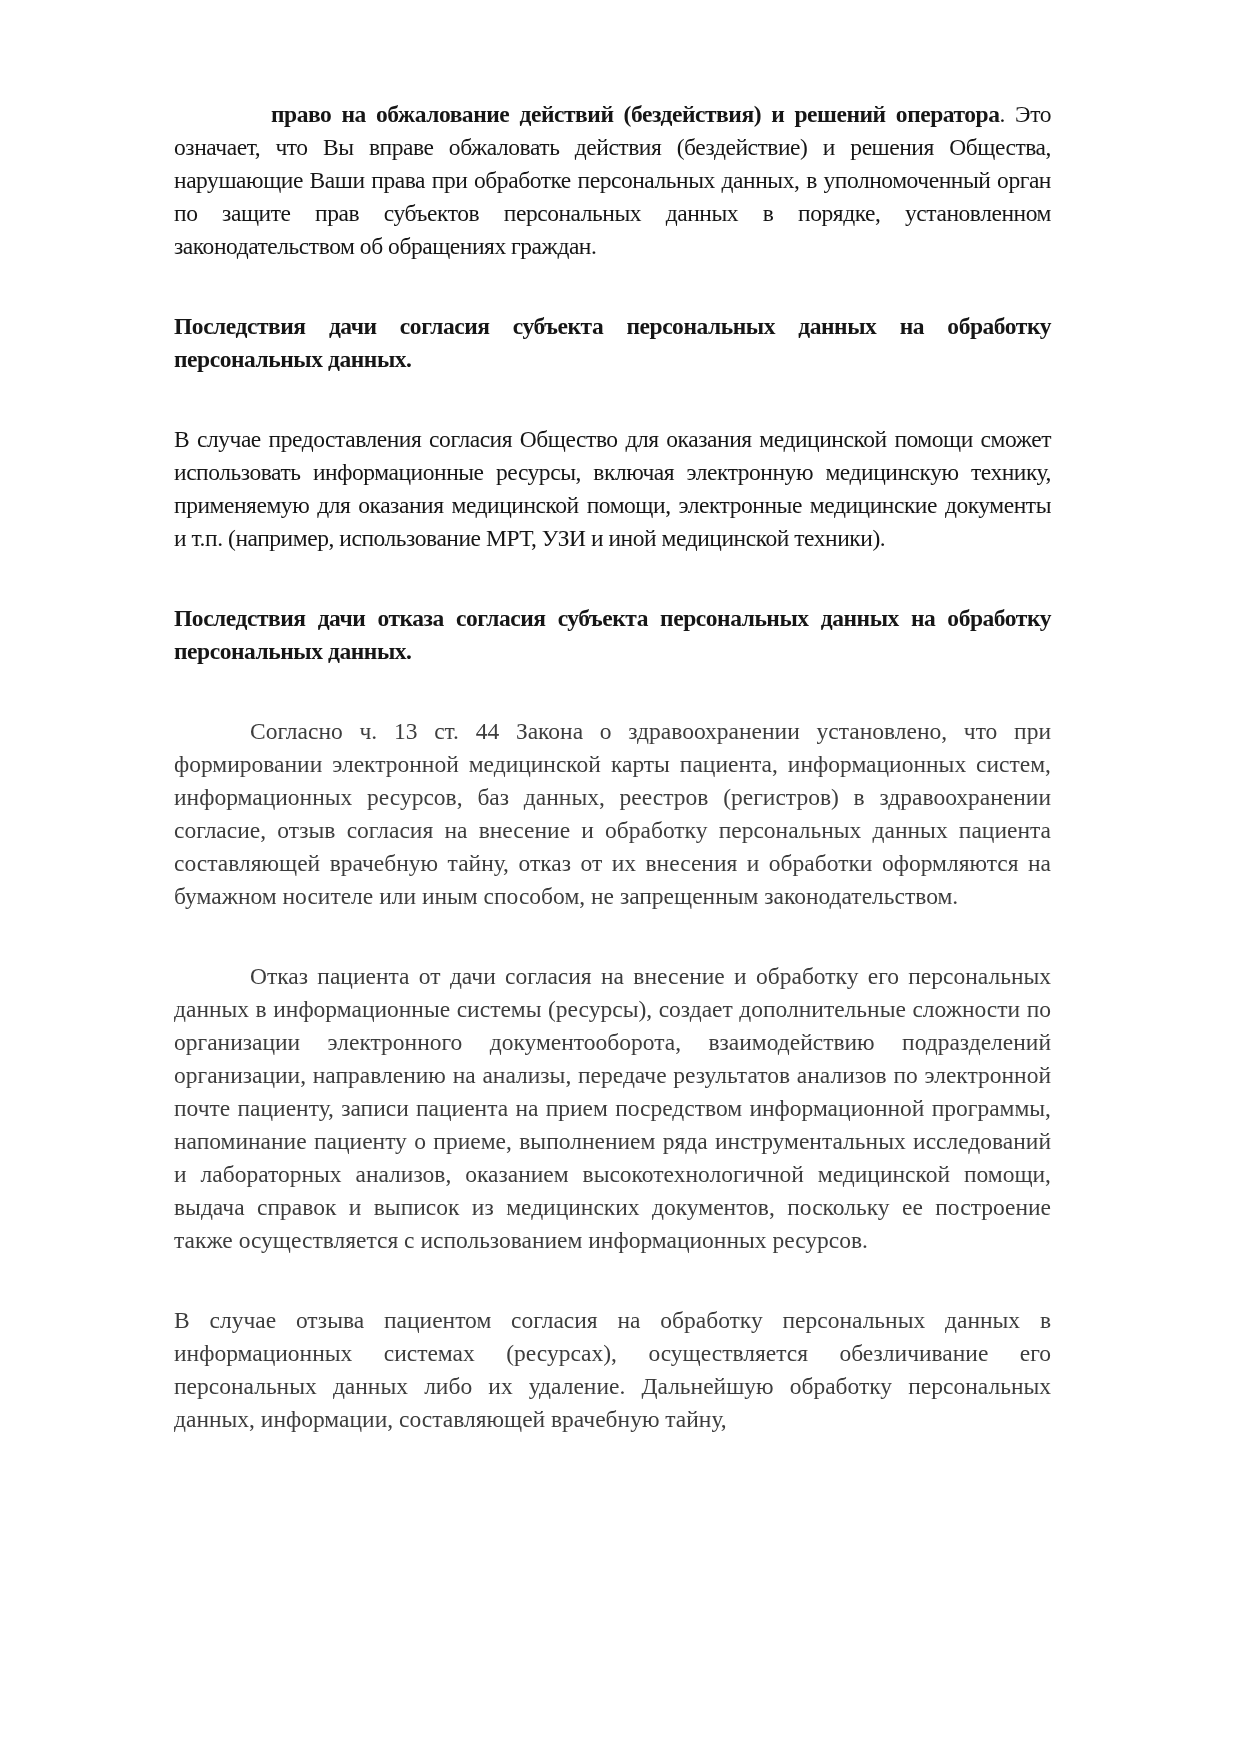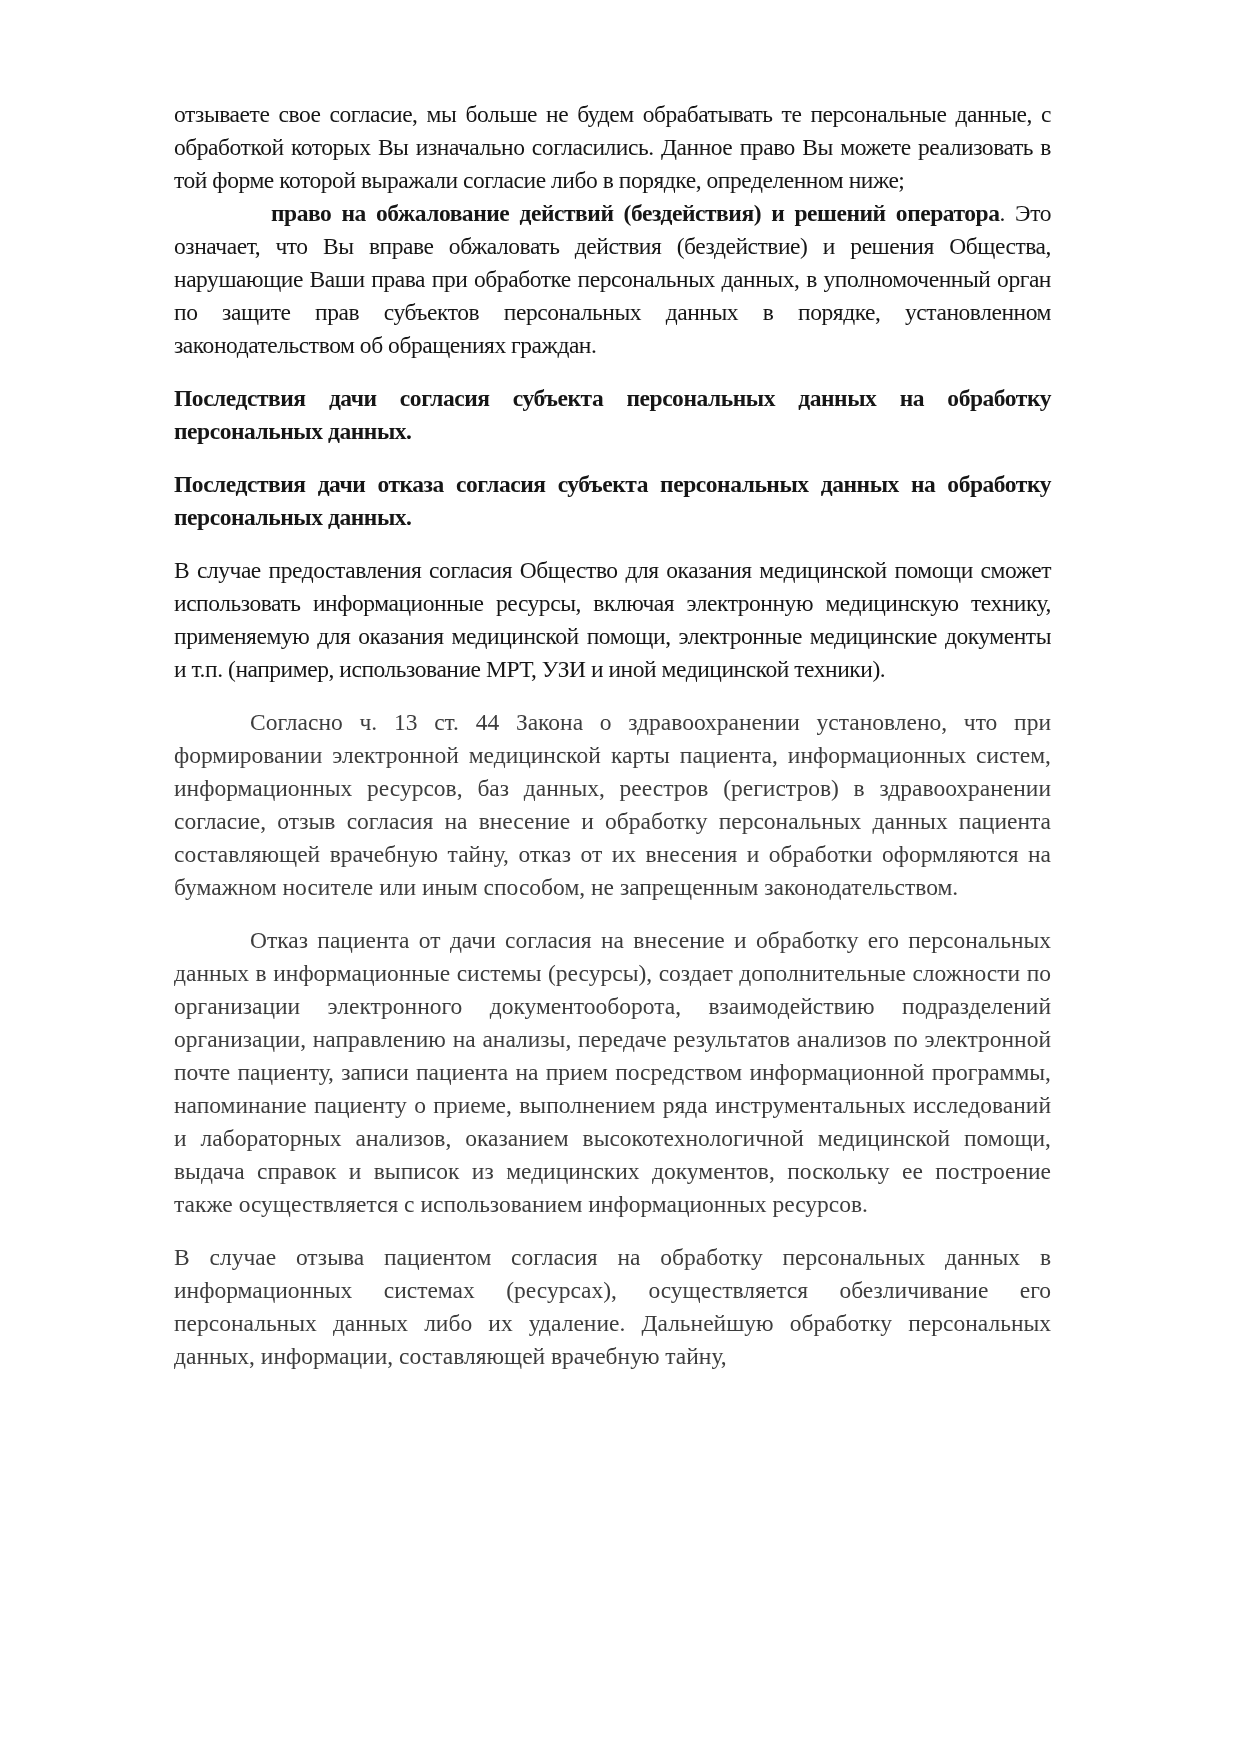--- a/index.html
+++ b/index.html
@@ -20,21 +20,21 @@
     padding: 98px 190px 0 174px;
   }
   .block {
     margin: 0;
     font-size: 23.5px;
     line-height: 33px;
     text-align: justify;
     color: var(--ink-soft, #3d3d3d);
   }
   .block.gap {
-    margin-top: 20px;
+    margin-top: 47px;
   }
   .block.indent {
     text-indent: 76px;
   }
   .block.heading {
     font-weight: bold;
     line-height: 34px;
   }
   
   .block.condensed {
@@ -45,29 +45,28 @@
   .bold-lead {
     font-weight: bold;
     margin-left: 21px;
   }
 </style>
 </head>
 <body>
 
 <div class="page">
 
-  <p class="block condensed">отзываете свое согласие, мы больше не будем обрабатывать те персональные данные, с обработкой которых Вы изначально согласились. Данное право Вы можете реализовать в той форме которой выражали согласие либо в порядке, определенном ниже;</p>
 
   <p class="block condensed indent"><span class="bold-lead">право на обжалование действий (бездействия) и решений оператора</span><span>. Это означает, что Вы вправе обжаловать действия (бездействие) и решения Общества, нарушающие Ваши права при обработке персональных данных, в уполномоченный орган по защите прав субъектов персональных данных в порядке, установленном законодательством об обращениях граждан.</span></p>
 
   <p class="block condensed heading gap">Последствия дачи согласия субъекта персональных данных на обработку персональных данных.</p>
 
+  <p class="block condensed gap">В случае предоставления согласия Общество для оказания медицинской помощи сможет использовать информационные ресурсы, включая электронную медицинскую технику, применяемую для оказания медицинской помощи, электронные медицинские документы и т.п. (например, использование МРТ, УЗИ и иной медицинской техники).</p>
+
   <p class="block condensed heading gap">Последствия дачи отказа согласия субъекта персональных данных на обработку персональных данных.</p>
-
-  <p class="block condensed gap">В случае предоставления согласия Общество для оказания медицинской помощи сможет использовать информационные ресурсы, включая электронную медицинскую технику, применяемую для оказания медицинской помощи, электронные медицинские документы и т.п. (например, использование МРТ, УЗИ и иной медицинской техники).</p>
 
   <p class="block indent gap">Согласно ч.  13 ст.  44 Закона о здравоохранении установлено, что при формировании электронной медицинской карты пациента, информационных систем, информационных ресурсов, баз данных, реестров (регистров) в здравоохранении согласие, отзыв согласия на внесение и обработку персональных данных пациента составляющей врачебную тайну, отказ от их внесения и обработки оформляются на бумажном носителе или иным способом, не  запрещенным законодательством.</p>
 
   <p class="block indent gap">Отказ пациента от дачи согласия на внесение и обработку его персональных данных в информационные системы (ресурсы), создает дополнительные сложности по организации электронного документооборота, взаимодействию подразделений организации, направлению на анализы, передаче результатов анализов по электронной почте пациенту, записи пациента на прием посредством информационной программы, напоминание пациенту о приеме, выполнением ряда инструментальных исследований и лабораторных анализов, оказанием высокотехнологичной медицинской помощи, выдача справок и выписок из медицинских документов, поскольку ее построение также осуществляется с использованием информационных ресурсов.</p>
 
   <p class="block gap">В случае отзыва пациентом согласия на обработку персональных данных в информационных системах (ресурсах), осуществляется обезличивание его персональных данных либо их удаление. Дальнейшую обработку персональных данных, информации, составляющей врачебную тайну,</p>
 
 </div>
 
 </body></html>

